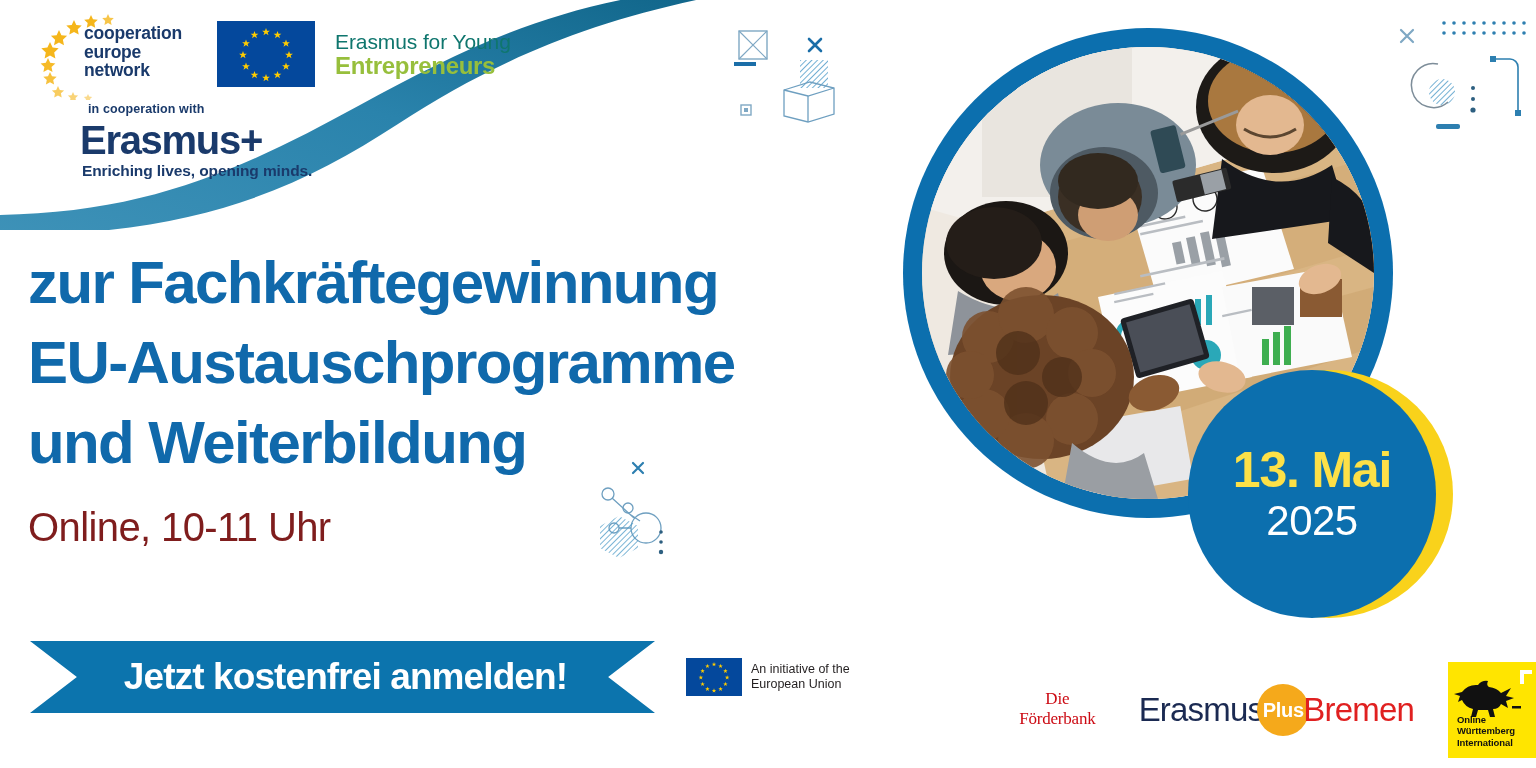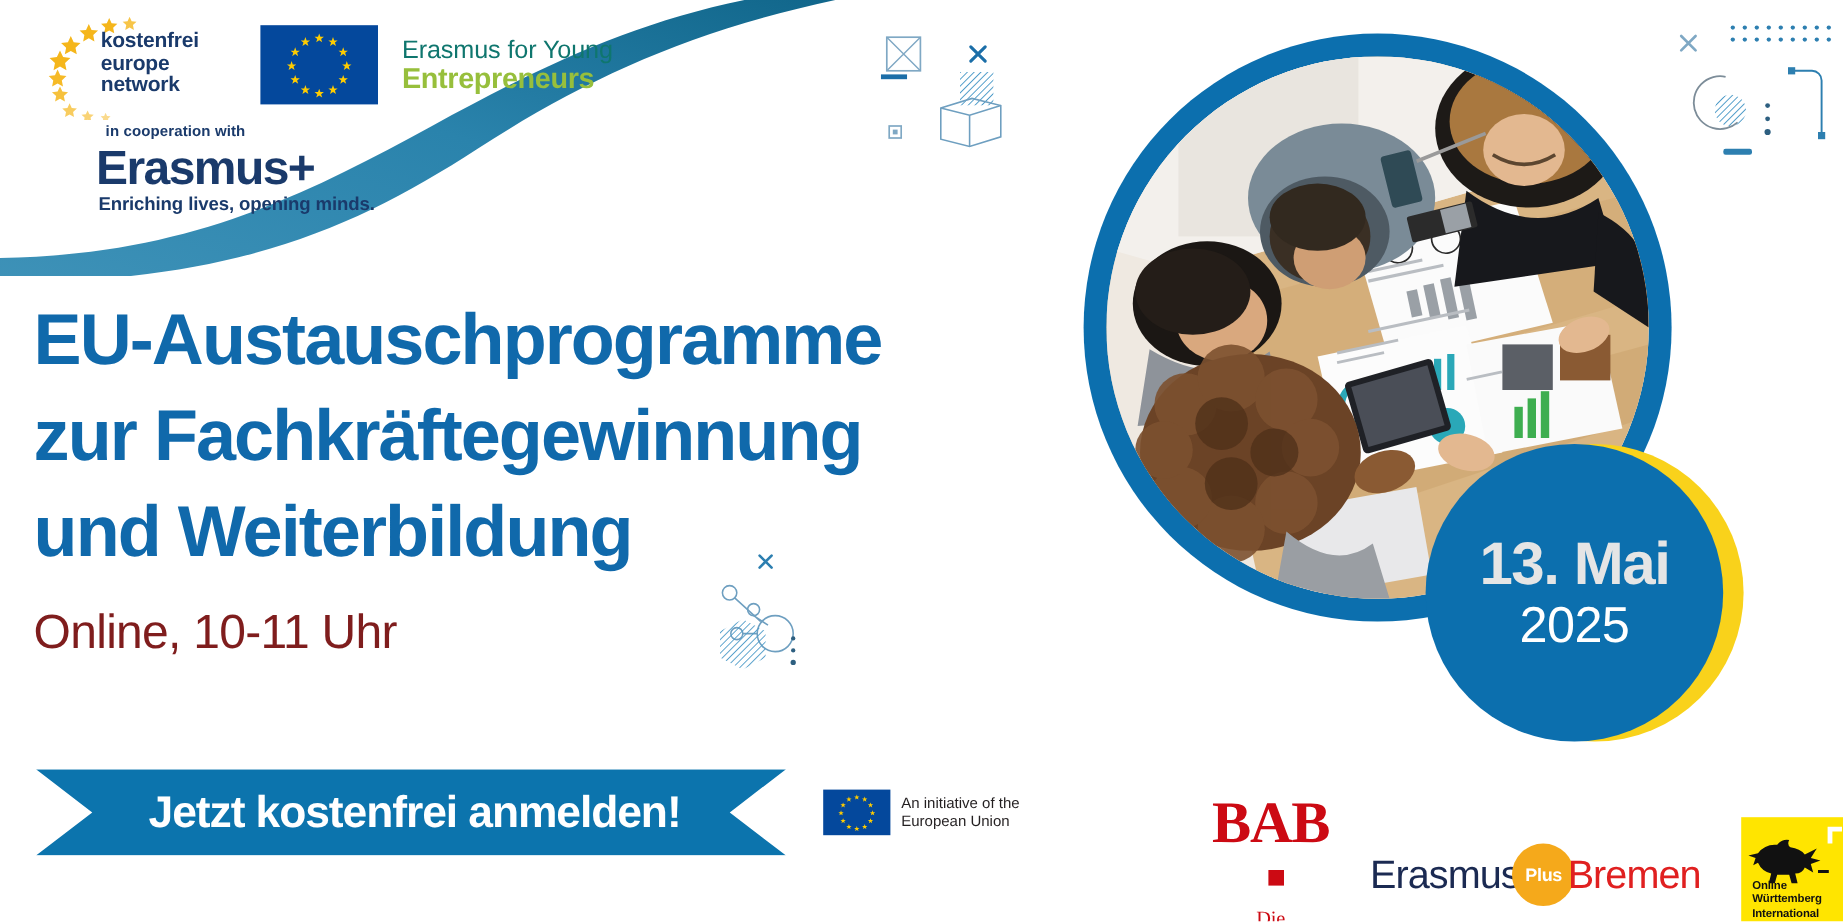--- a/index.html
+++ b/index.html
@@ -93,21 +93,21 @@
   
   .date-yellow{
     position:absolute;left:1205px;top:370px;width:248px;height:248px;
     border-radius:50%;background:#f9d21b;
   }
   .date-blue{
     position:absolute;left:1188px;top:370px;width:248px;height:248px;
     border-radius:50%;background:#0c6fae;
     display:flex;flex-direction:column;align-items:center;justify-content:center;
   }
-  .date-day{font-size:50px;font-weight:700;color:#e5e5e5;letter-spacing:-1.2px;line-height:54px;}
+  .date-day{font-size:50px;font-weight:700;color:#fde047;letter-spacing:-1.2px;line-height:54px;}
   .date-year{font-size:42px;font-weight:400;color:#fff;letter-spacing:-.5px;line-height:48px;}
 
   
   .partners{position:absolute;left:1010px;top:662px;display:flex;align-items:center;gap:34px;}
   .bab{position:relative;text-align:center;}
   .bab-main{
     font-size:49px;font-weight:700;color:#cc0a13;letter-spacing:-1px;line-height:48px;
     font-family:"Liberation Serif","DejaVu Serif",serif;
   }
   .bab-dot{
@@ -117,21 +117,21 @@
   .bab-sub{
     font-size:17px;color:#cc0a13;font-weight:400;letter-spacing:-.2px;margin-top:-2px;
     font-family:"Liberation Serif","DejaVu Serif",serif;
   }
   .epb{display:flex;align-items:center;font-size:33px;font-weight:400;letter-spacing:-.8px;}
   .epb .e1{color:#1b2a52;}
   .epb .e3{color:#e02020;text-align:right;}
   .epb .pluscircle{
     width:52px;height:52px;border-radius:50%;background:#f5a91b;
     display:flex;align-items:center;justify-content:center;
-    color:#fff;font-size:15px;font-weight:700;margin:0 -6px;
+    color:#fff;font-size:20px;font-weight:700;margin:0 -6px;
     letter-spacing:-.3px;
   }
   .bwi{
     width:88px;height:96px;background:#ffe500;position:relative;flex:0 0 auto;
   }
   .bwi-txt{
     position:absolute;left:9px;bottom:10px;
     font-size:9.5px;line-height:11.5px;font-weight:700;color:#111;
     letter-spacing:-.1px;
   }
@@ -167,21 +167,21 @@
             <path d="M31 22 l2.4 5.2 5.7.6 -4.2 3.9 1.1 5.6 -5-2.8 -5 2.8 1.1-5.6 -4.2-3.9 5.7-.6z"></path>
             <path d="M46 12 l2.3 4.9 5.4.6 -4 3.7 1 5.3 -4.7-2.6 -4.7 2.6 1-5.3 -4-3.7 5.4-.6z"></path>
             <path d="M63 7 l2 4.3 4.8.5 -3.5 3.3 .9 4.6 -4.2-2.3 -4.2 2.3 .9-4.6 -3.5-3.3 4.8-.5z"></path>
             <path d="M80 6 l1.7 3.7 4.1.4 -3 2.8 .8 4 -3.6-2 -3.6 2 .8-4 -3-2.8 4.1-.4z" opacity=".8"></path>
             <path d="M30 78 l1.8 3.9 4.3.5 -3.2 2.9 .8 4.2 -3.7-2.1 -3.8 2.1 .8-4.2 -3.1-2.9 4.3-.5z" opacity=".7"></path>
             <path d="M45 84 l1.5 3.2 3.6.4 -2.6 2.4 .6 3.5 -3.1-1.7 -3.1 1.7 .6-3.5 -2.6-2.4 3.6-.4z" opacity=".6"></path>
             <path d="M60 86 l1.2 2.6 2.9.3 -2.1 2 .5 2.8 -2.5-1.4 -2.5 1.4 .5-2.8 -2.1-2 2.9-.3z" opacity=".5"></path>
           </g>
         </svg>
         <div class="een-words">
-          <div>kostenfrei</div>
+          <div>cooperation</div>
           <div>europe</div>
           <div>network</div>
         </div>
       </div>
 
       <div class="eu-flag">
         <svg width="98" height="66" viewBox="0 0 98 66">
           <g fill="#ffcc00">
             <g id="eusA">
               <polygon points="0,-4.1 1.0,-1.3 3.9,-1.3 1.6,0.5 2.5,3.3 0,1.6 -2.5,3.3 -1.6,0.5 -3.9,-1.3 -1.0,-1.3" transform="translate(49,11)"></polygon>
@@ -206,22 +206,22 @@
         <div class="l2">Entrepreneurs</div>
       </div>
     </div>
 
     <div class="coop">in cooperation with</div>
     <div class="erasmusplus">Erasmus+</div>
     <div class="eplus-sub">Enriching lives, opening minds.</div>
   </div>
 
   <div class="headline">
+    <div>zur Fachkräftegewinnung</div>
     <div>EU-Austauschprogramme</div>
-    <div>zur Fachkräftegewinnung</div>
     <div>und Weiterbildung</div>
   </div>
   <div class="subline">Online, 10-11 Uhr</div>
 
   <div class="cta-wrap">
     <div class="cta-shape"></div>
     <div class="cta-label">Jetzt kostenfrei anmelden!</div>
   </div>
 
   <div class="eu-init">
@@ -362,21 +362,20 @@
 
   <div class="date-yellow"></div>
   <div class="date-blue">
     <div class="date-day">13. Mai</div>
     <div class="date-year">2025</div>
   </div>
 
   <div class="partners">
 
     <div class="bab">
-      <div class="bab-main"><span>BAB</span><span class="bab-dot"></span></div>
       <div class="bab-sub">Die Förderbank</div>
     </div>
 
     <div class="epb">
       <span class="e1">Erasmus</span>
       <span class="pluscircle">Plus</span>
       <span class="e3">Bremen</span>
     </div>
 
     <div class="bwi">

